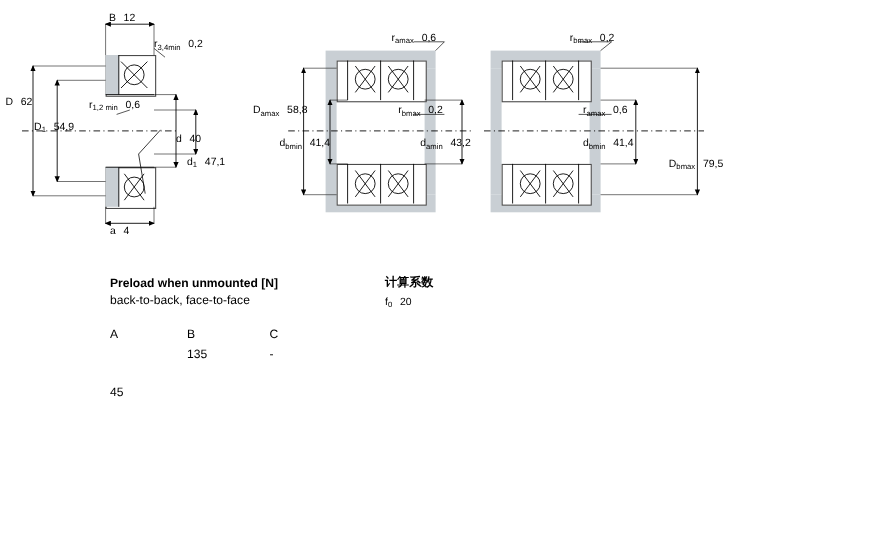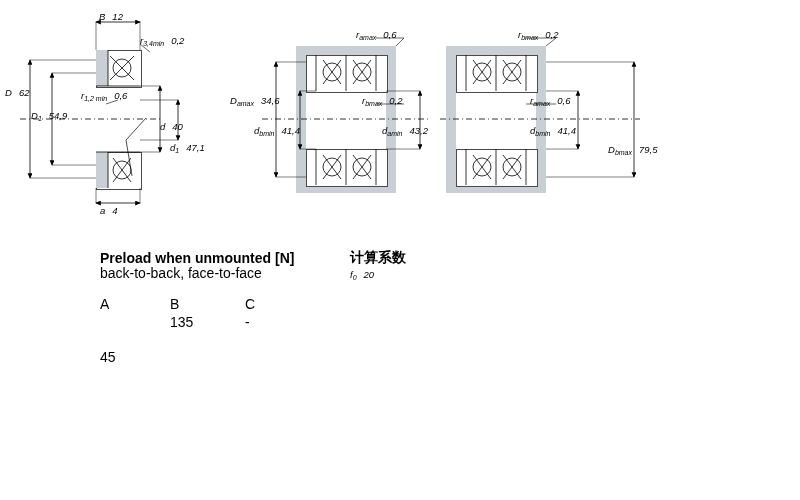--- a/index.html
+++ b/index.html
@@ -15,21 +15,20 @@
     font-family: "Liberation Sans", sans-serif;
     color: #000000;
     overflow: hidden;
   }
   .lbl {
     position: absolute;
     font-size: 9.5px;
     color: #000;
     white-space: nowrap;
     line-height: 1;
-    font-style: italic;
   }
   .lbl .sub {
     font-size: 7px;
     vertical-align: baseline;
     position: relative;
     top: 2px;
   }
   .lbl .val {
     margin-left: 7px;
   }
@@ -47,21 +46,21 @@
     position: absolute;
     left: 0;
     top: 0;
     width: 800px;
     height: 500px;
     overflow: visible;
     pointer-events: none;
   }
   .txtblock {
     position: absolute;
-    font-size: 14px;
+    font-size: 11px;
     line-height: 13px;
     white-space: nowrap;
   }
   .txtblock.b { font-weight: bold; }
   .arrowhead { fill: #000; }
 </style>
 </head>
 <body>
 
 <div id="page">
@@ -250,21 +249,21 @@
 
   <div class="lbl" style="left:100px; top:206px;">
     <span>a</span><span class="val">4</span>
   </div>
 
   <div class="lbl" style="left:356px; top:30px;">
     <span>r</span><span class="sub">amax</span><span class="val">0,6</span>
   </div>
 
   <div class="lbl" style="left:230px; top:96px;">
-    <span>D</span><span class="sub">amax</span><span class="val">34,6</span>
+    <span>D</span><span class="sub">amax</span><span class="val">58,8</span>
   </div>
 
   <div class="lbl" style="left:362px; top:96px;">
     <span>r</span><span class="sub">bmax</span><span class="val">0,2</span>
   </div>
 
   <div class="lbl" style="left:254px; top:126px;">
     <span>d</span><span class="sub">bmin</span><span class="val">41,4</span>
   </div>
 

